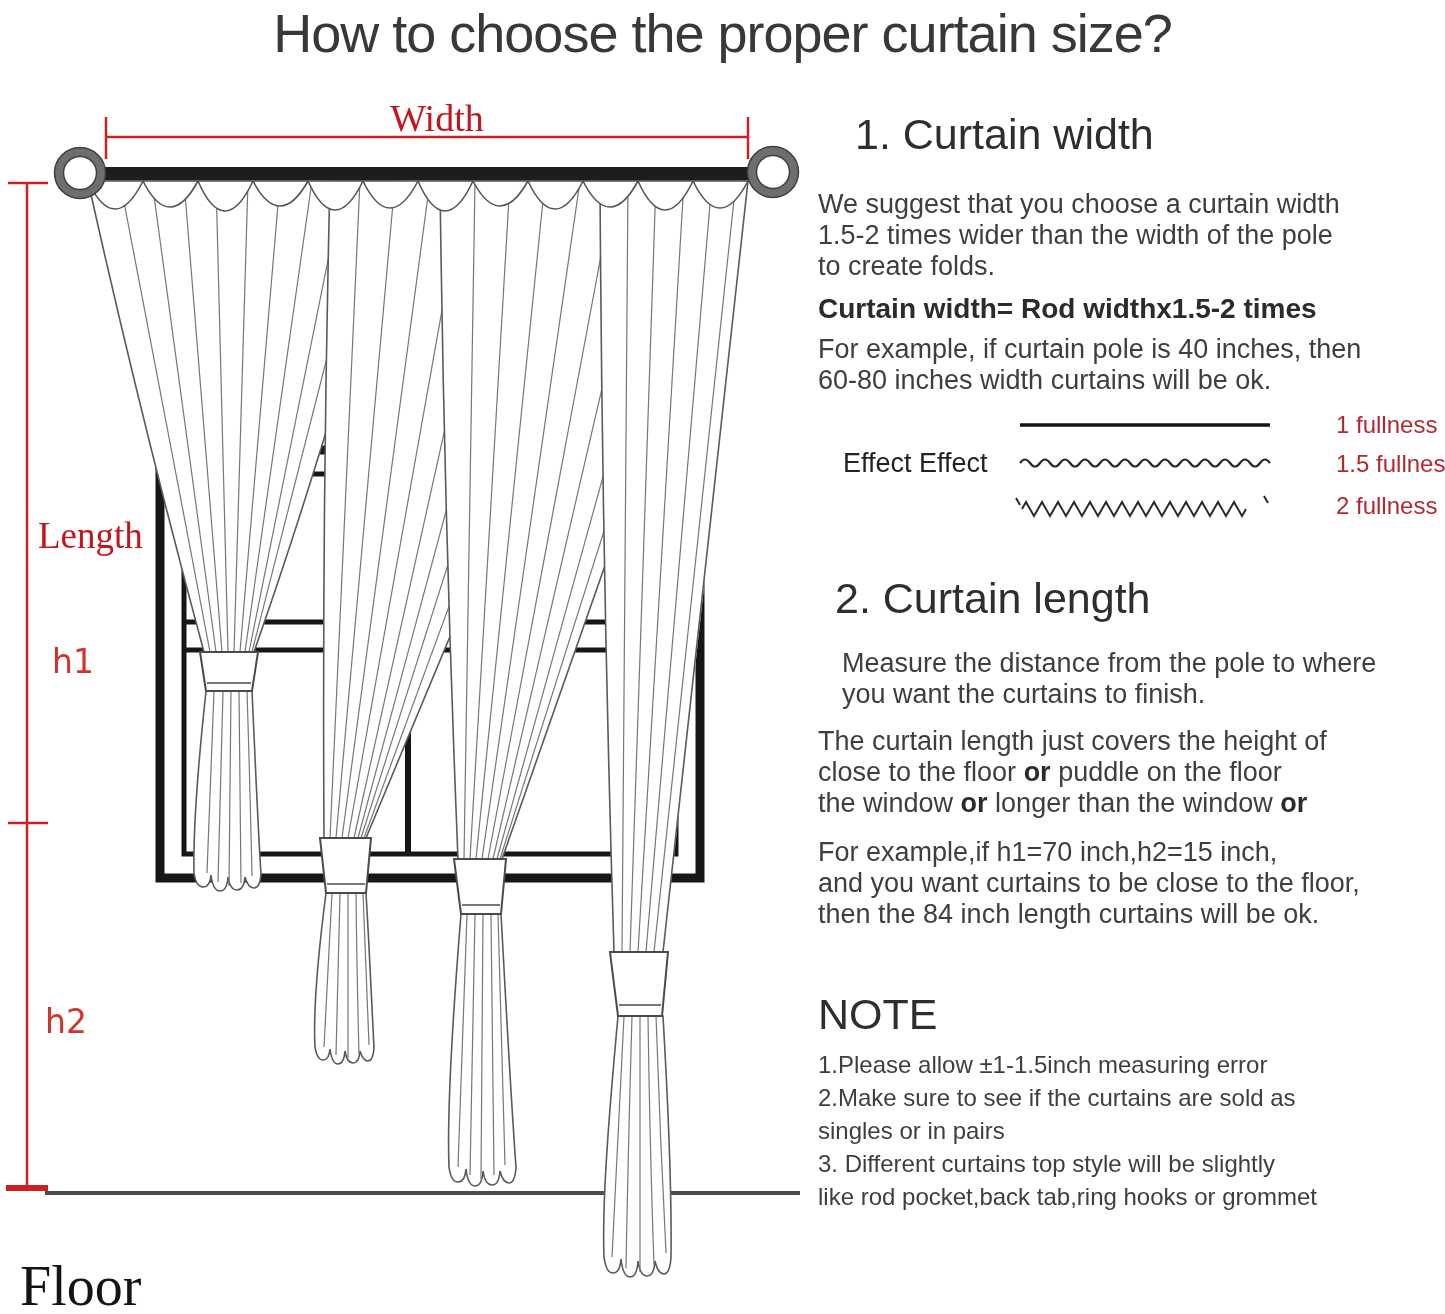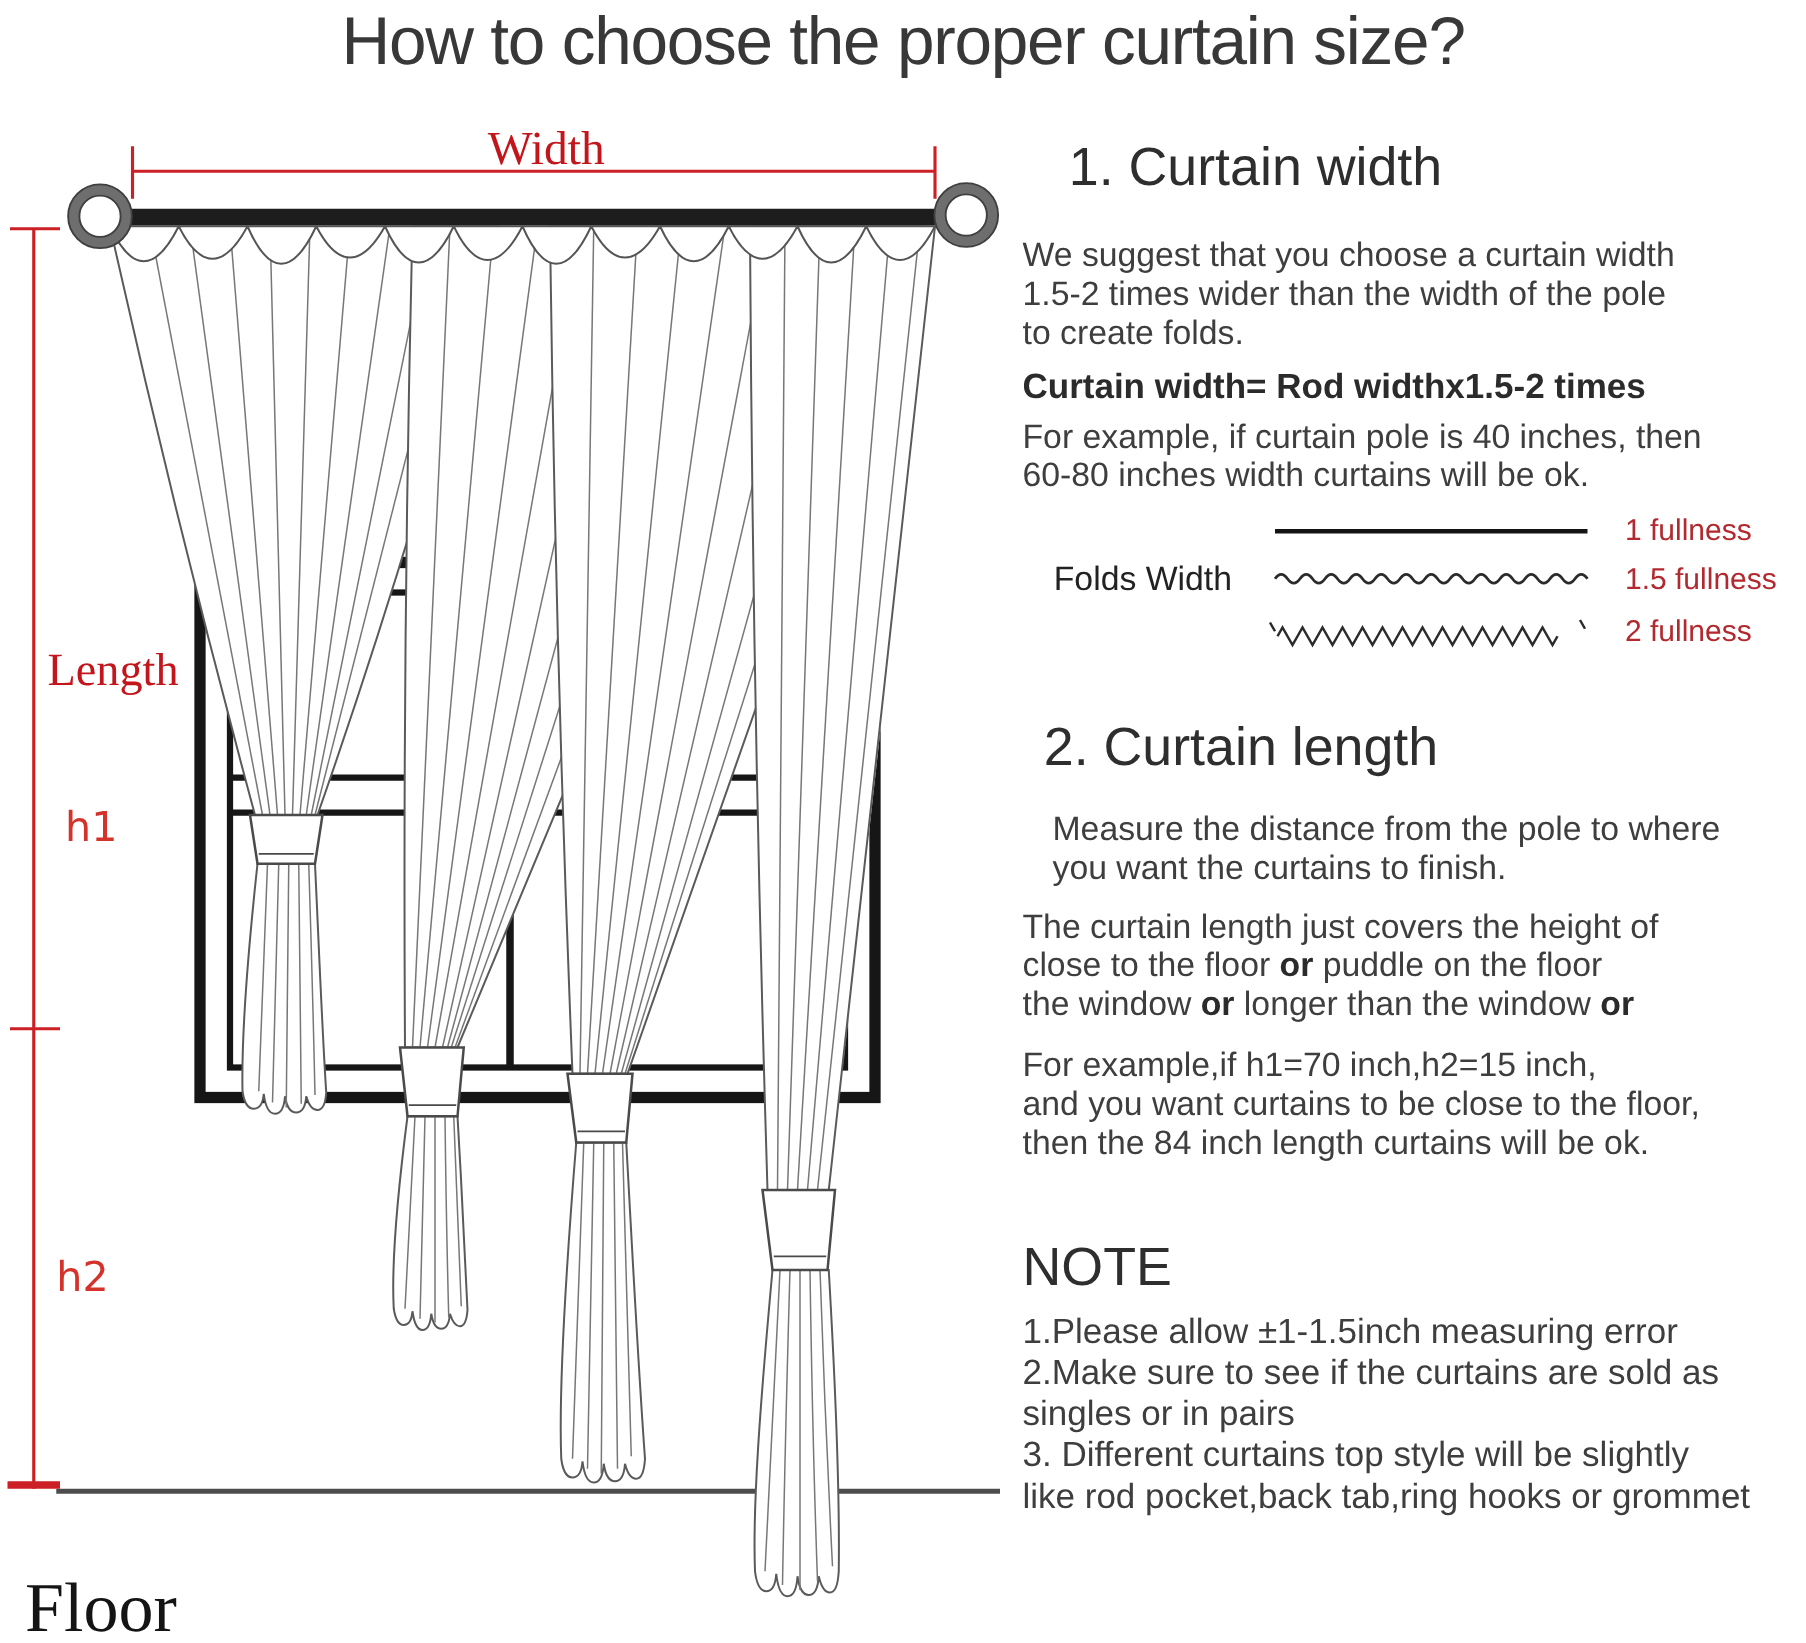--- a/index.html
+++ b/index.html
@@ -5,23 +5,23 @@
   html,body{margin:0;padding:0;background:#ffffff;width:1445px;height:1314px;overflow:hidden;
     font-family:"Liberation Sans",sans-serif;}
   #page{position:relative;width:1445px;height:1314px;background:#fff;}
   .abs{position:absolute;}
   .title{left:0;top:2px;width:1445px;text-align:center;font-size:54px;letter-spacing:-1px;
     color:#383838;white-space:nowrap;}
   .h-sec{font-size:43px;color:#2e2e2e;white-space:nowrap;}
   .body-txt{font-size:27px;line-height:31px;color:#3e3e3e;white-space:nowrap;}
   .body-txt b{color:#2b2b2b;}
   .formula{font-size:28px;font-weight:bold;color:#2b2b2b;white-space:nowrap;}
-  .note-lines{font-size:28px;line-height:33px;color:#3e3e3e;white-space:nowrap;}
+  .note-lines{font-size:24px;line-height:33px;color:#3e3e3e;white-space:nowrap;}
   .folds-label{font-size:27px;color:#222;}
-  .fullness{font-size:24px;color:#b2292f;white-space:nowrap;}
+  .fullness{font-size:24px;color:#b2292f;white-space:nowrap;margin-left:36px;}
   svg text{font-family:"Liberation Serif",serif;}
   svg text.sans{font-family:"DejaVu Sans",sans-serif;}
 </style>
 </head>
 <body>
 
 <div id="page">
 
   <div class="abs title">How to choose the proper curtain size?</div>
 
@@ -173,21 +173,21 @@
   </div>
 
   <div class="abs formula" style="left:818px;top:293px;">Curtain width= Rod widthx1.5-2 times</div>
 
   <div class="abs body-txt" style="left:818px;top:334px;">
     <div>For example, if curtain pole is 40 inches, then</div>
     <div>60-80 inches width curtains will be ok.</div>
   </div>
 
   <div class="abs" style="left:818px;top:400px;width:627px;height:130px;">
-    <div class="abs folds-label" style="left:25px;top:48px;">Folds Width</div>
+    <div class="abs folds-label" style="left:25px;top:48px;">Effect Effect</div>
     <svg class="abs" style="left:0;top:0;" width="627" height="130" viewBox="0 0 627 130">
       <line x1="202" y1="25" x2="452" y2="25" stroke="#141414" stroke-width="3.5"></line>
       <path fill="none" stroke="#2b2b2b" stroke-width="2.2" d="M202,63 q5,-7 10,0 t10,0 t10,0 t10,0 t10,0 t10,0 t10,0 t10,0 t10,0 t10,0 t10,0 t10,0 t10,0 t10,0 t10,0 t10,0 t10,0 t10,0 t10,0 t10,0 t10,0 t10,0 t10,0 t10,0 t10,0"></path>
       <path fill="none" stroke="#2b2b2b" stroke-width="2" d="M198,98 l4,7 M204,109 l4,-7 l8,14 l8,-14 l8,14 l8,-14 l8,14 l8,-14 l8,14 l8,-14 l8,14 l8,-14 l8,14 l8,-14 l8,14 l8,-14 l8,14 l8,-14 l8,14 l8,-14 l8,14 l8,-14 l8,14 l8,-14 l8,14 l8,-14 l8,14 l8,-14 l8,14 l4,-7 M446,96 l4,7"></path>
     </svg>
     <div class="abs fullness" style="left:482px;top:11px;">1 fullness</div>
     <div class="abs fullness" style="left:482px;top:50px;text-align:right;">1.5 fullness</div>
     <div class="abs fullness" style="left:482px;top:92px;">2 fullness</div>
   </div>
 

